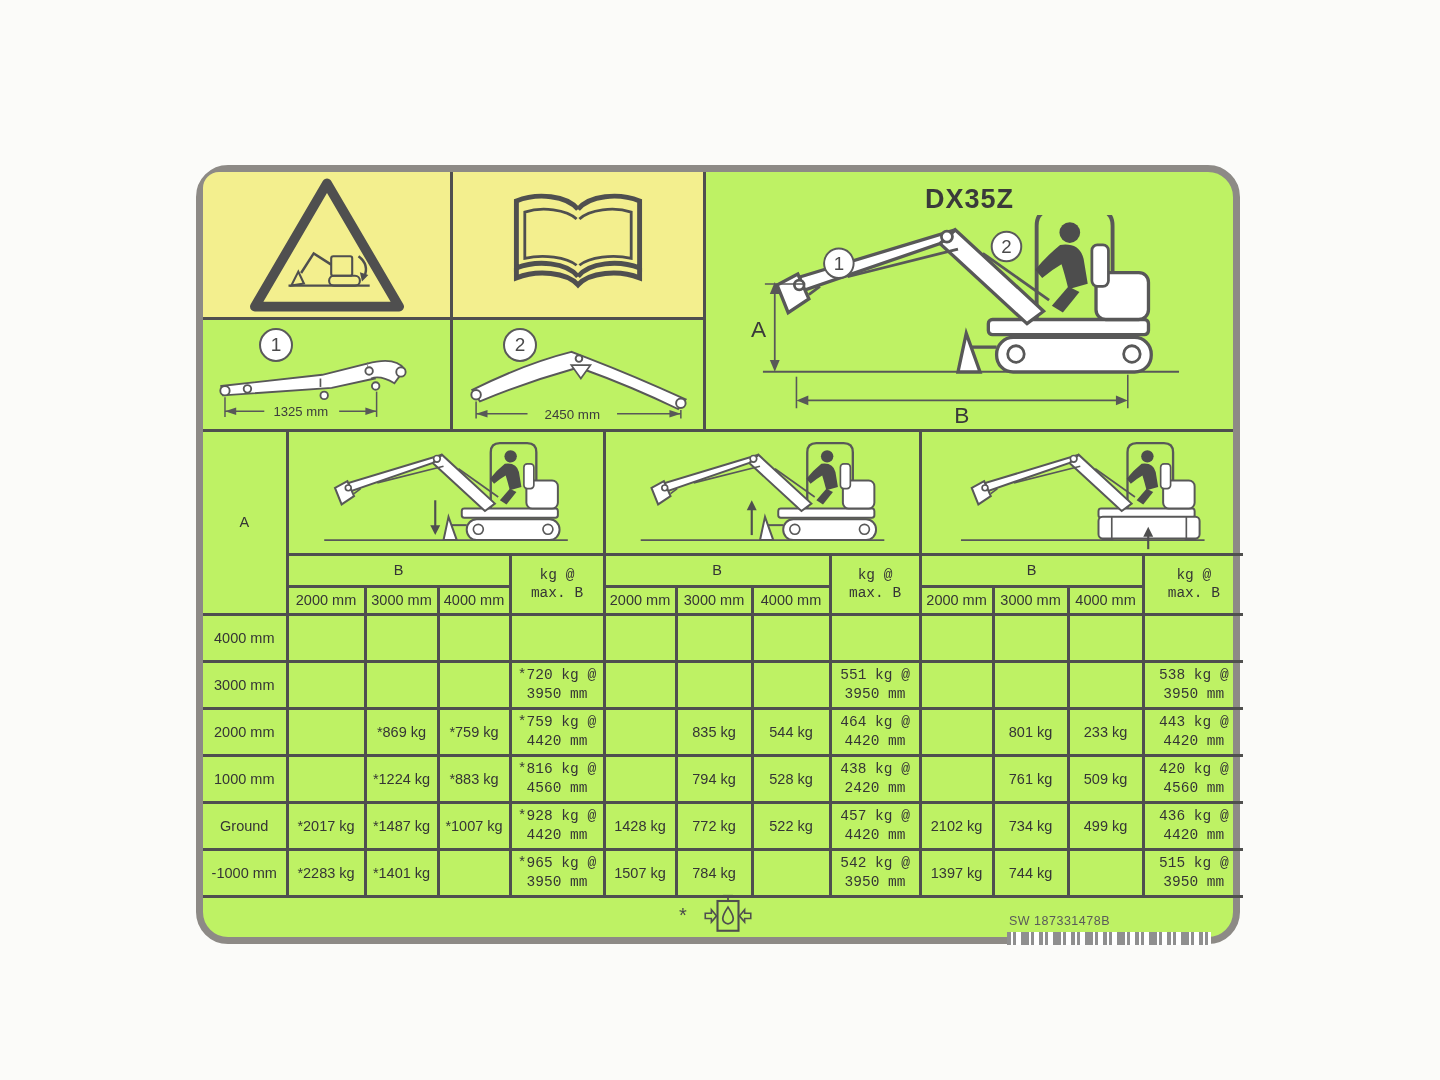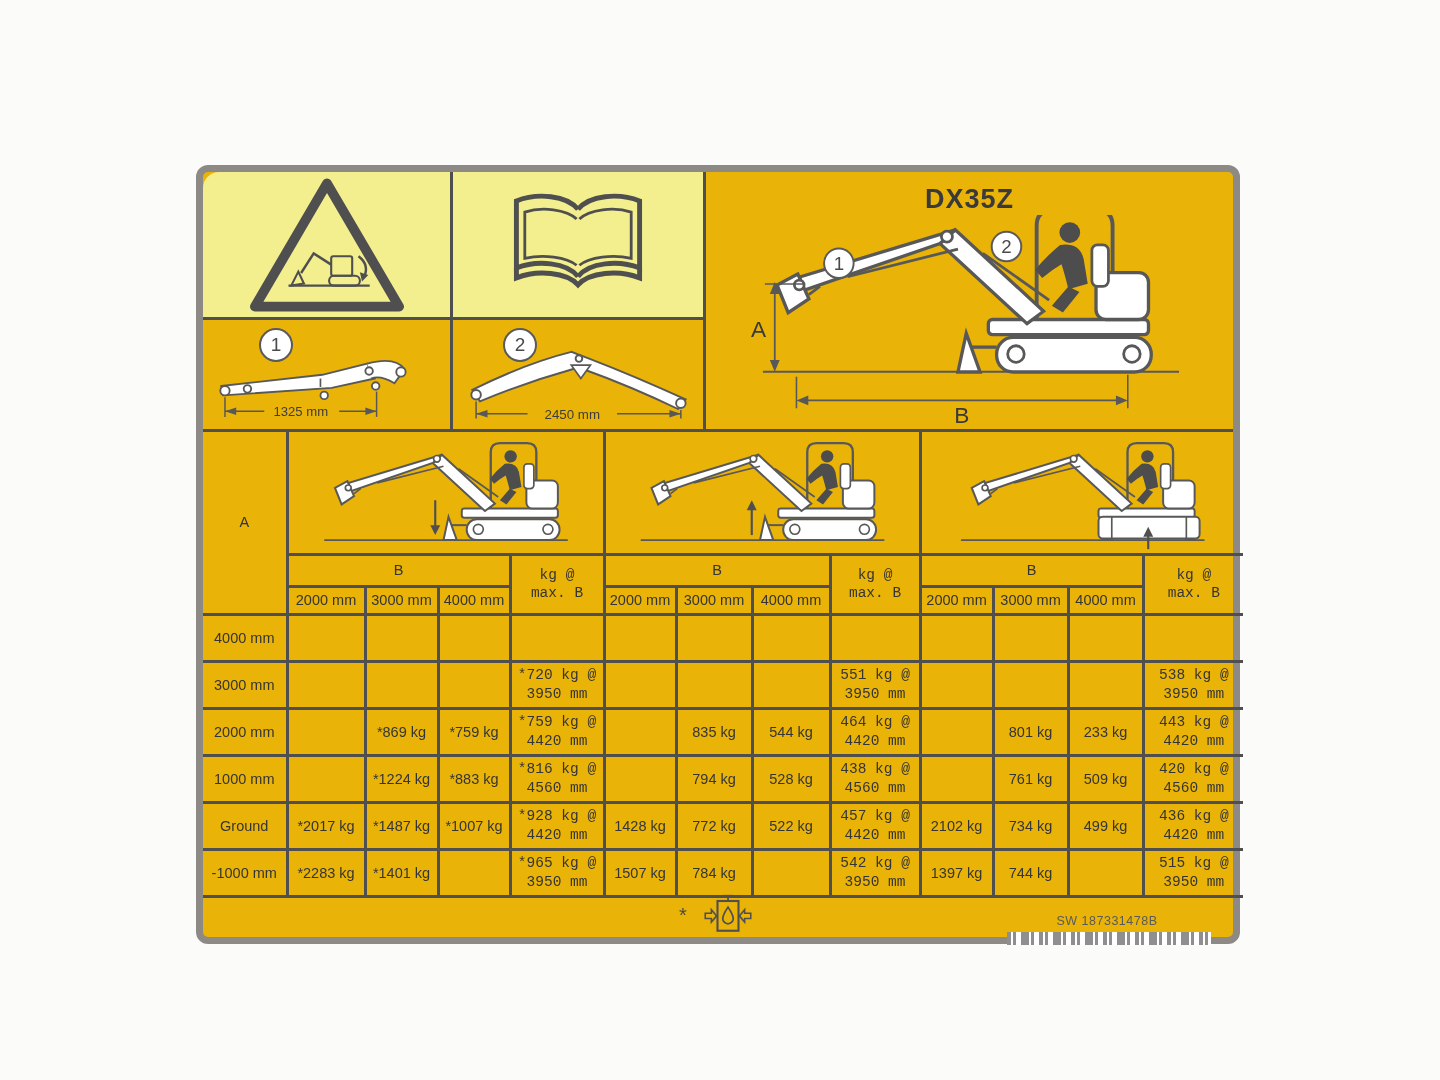--- a/index.html
+++ b/index.html
@@ -3,22 +3,22 @@
 <meta charset="utf-8">
 <style>
   html,body{margin:0;padding:0;}
   body{
     width:1440px;height:1080px;position:relative;background:#fbfbf9;
     font-family:"Liberation Sans", sans-serif;color:#3b3b3b;
     -webkit-font-smoothing:antialiased;
   }
   .label{
     position:absolute;left:196px;top:165px;width:1044px;height:779px;
-    box-sizing:border-box;border:7px solid #8d8a86;border-radius:12px;
-    background:#eab308;
+    box-sizing:border-box;border:7px solid #8d8a86;border-radius:32px;
+    background:#bef264;
   }
   
   .top-section{
     display:grid;grid-template-columns:250px 253px 1fr;grid-template-rows:148px 109px;
     border-bottom:3px solid #4f4f4f;
   }
   .cell{position:relative;box-sizing:border-box;}
   .warn-cell,.book-cell{background:#f3ef8e;border-right:3px solid #4f4f4f;border-bottom:3px solid #4f4f4f;
     display:flex;align-items:center;justify-content:center;}
   .warn-cell{border-top-left-radius:16px;}
@@ -43,21 +43,21 @@
   .a-head{font-size:23px;color:#3a3a3a;vertical-align:bottom;padding-bottom:36px;}
   .b-head{font-size:23px;color:#3a3a3a;}
   .mm-head{font-size:13px;}
   .max-head,.maxb{white-space:pre-line;line-height:1.25;font-family:Liberation Mono, monospace;}
   .img-cell{padding:2px 4px;}
   .img-cell svg{display:block;width:100%;height:116px;}
   
   .footnote{height:34px;display:flex;align-items:center;justify-content:center;gap:12px;}
   .fn-star{font-size:20px;color:#4a4a4a;line-height:1;}
   .footer-codes{position:absolute;right:28px;bottom:9px;width:196px;display:flex;
-    justify-content:center;font-size:12.5px;color:#5a5a5a;letter-spacing:.5px;}
+    justify-content:flex-start;font-size:12.5px;color:#5a5a5a;letter-spacing:.5px;}
   .barcode{
     position:absolute;right:22px;bottom:-8px;width:204px;height:13px;background-color:#fff;
     background-image:repeating-linear-gradient(90deg,
       #8f8f8f 0 4px,#fff 4px 6px,#8f8f8f 6px 9px,#fff 9px 14px,
       #8f8f8f 14px 22px,#fff 22px 24px,#8f8f8f 24px 27px,#fff 27px 32px);
   }
   .scene{display:block;}
   .dim-text{font-size:14px;fill:#3d3d3d;}
   .dim-big{font-size:23px;fill:#3a3a3a;}
   .callout-txt{font-size:19px;fill:#4a4a4a;}
@@ -325,21 +325,21 @@
           <td class="rlabel">1000 mm</td>
           <td class="val"></td>
           <td class="val">*1224 kg</td>
           <td class="val">*883 kg</td>
           <td class="val maxb">*816 kg @
 4560 mm</td>
           <td class="val"></td>
           <td class="val">794 kg</td>
           <td class="val">528 kg</td>
           <td class="val maxb">438 kg @
-4560 mm</td>
+2420 mm</td>
           <td class="val"></td>
           <td class="val">761 kg</td>
           <td class="val">509 kg</td>
           <td class="val maxb">420 kg @
 4560 mm</td>
         </tr>
         <tr class="r-data">
           <td class="rlabel">Ground</td>
           <td class="val">*2017 kg</td>
           <td class="val">*1487 kg</td>

